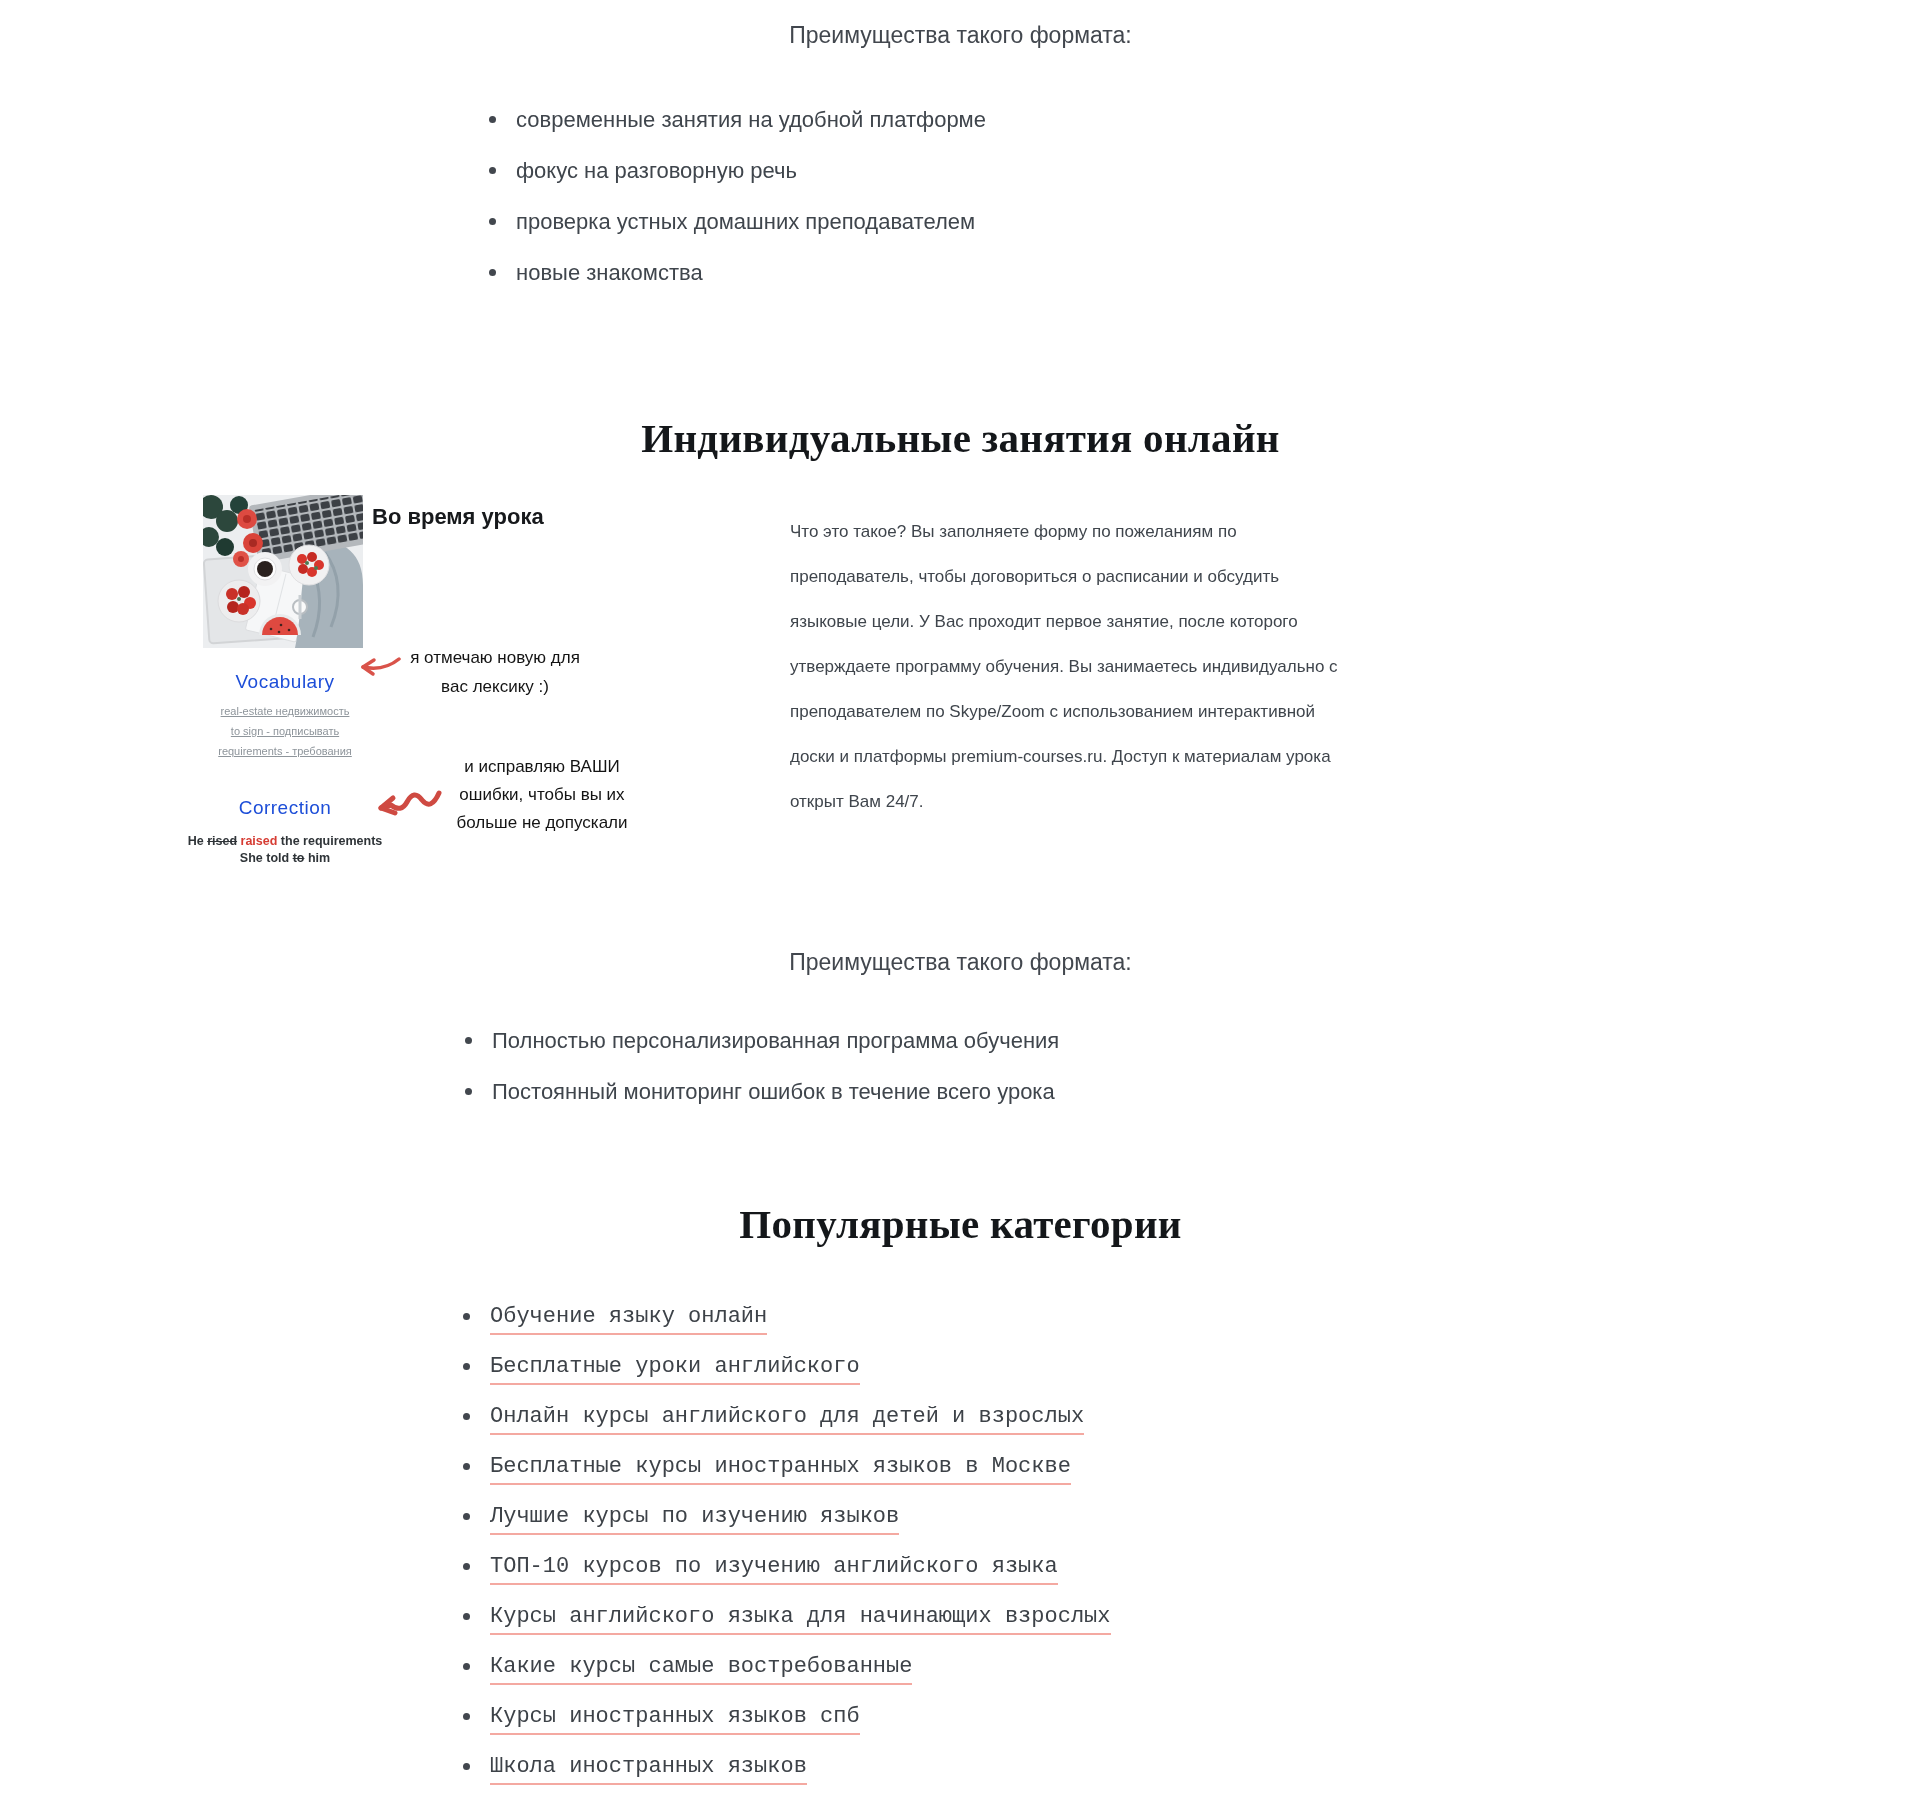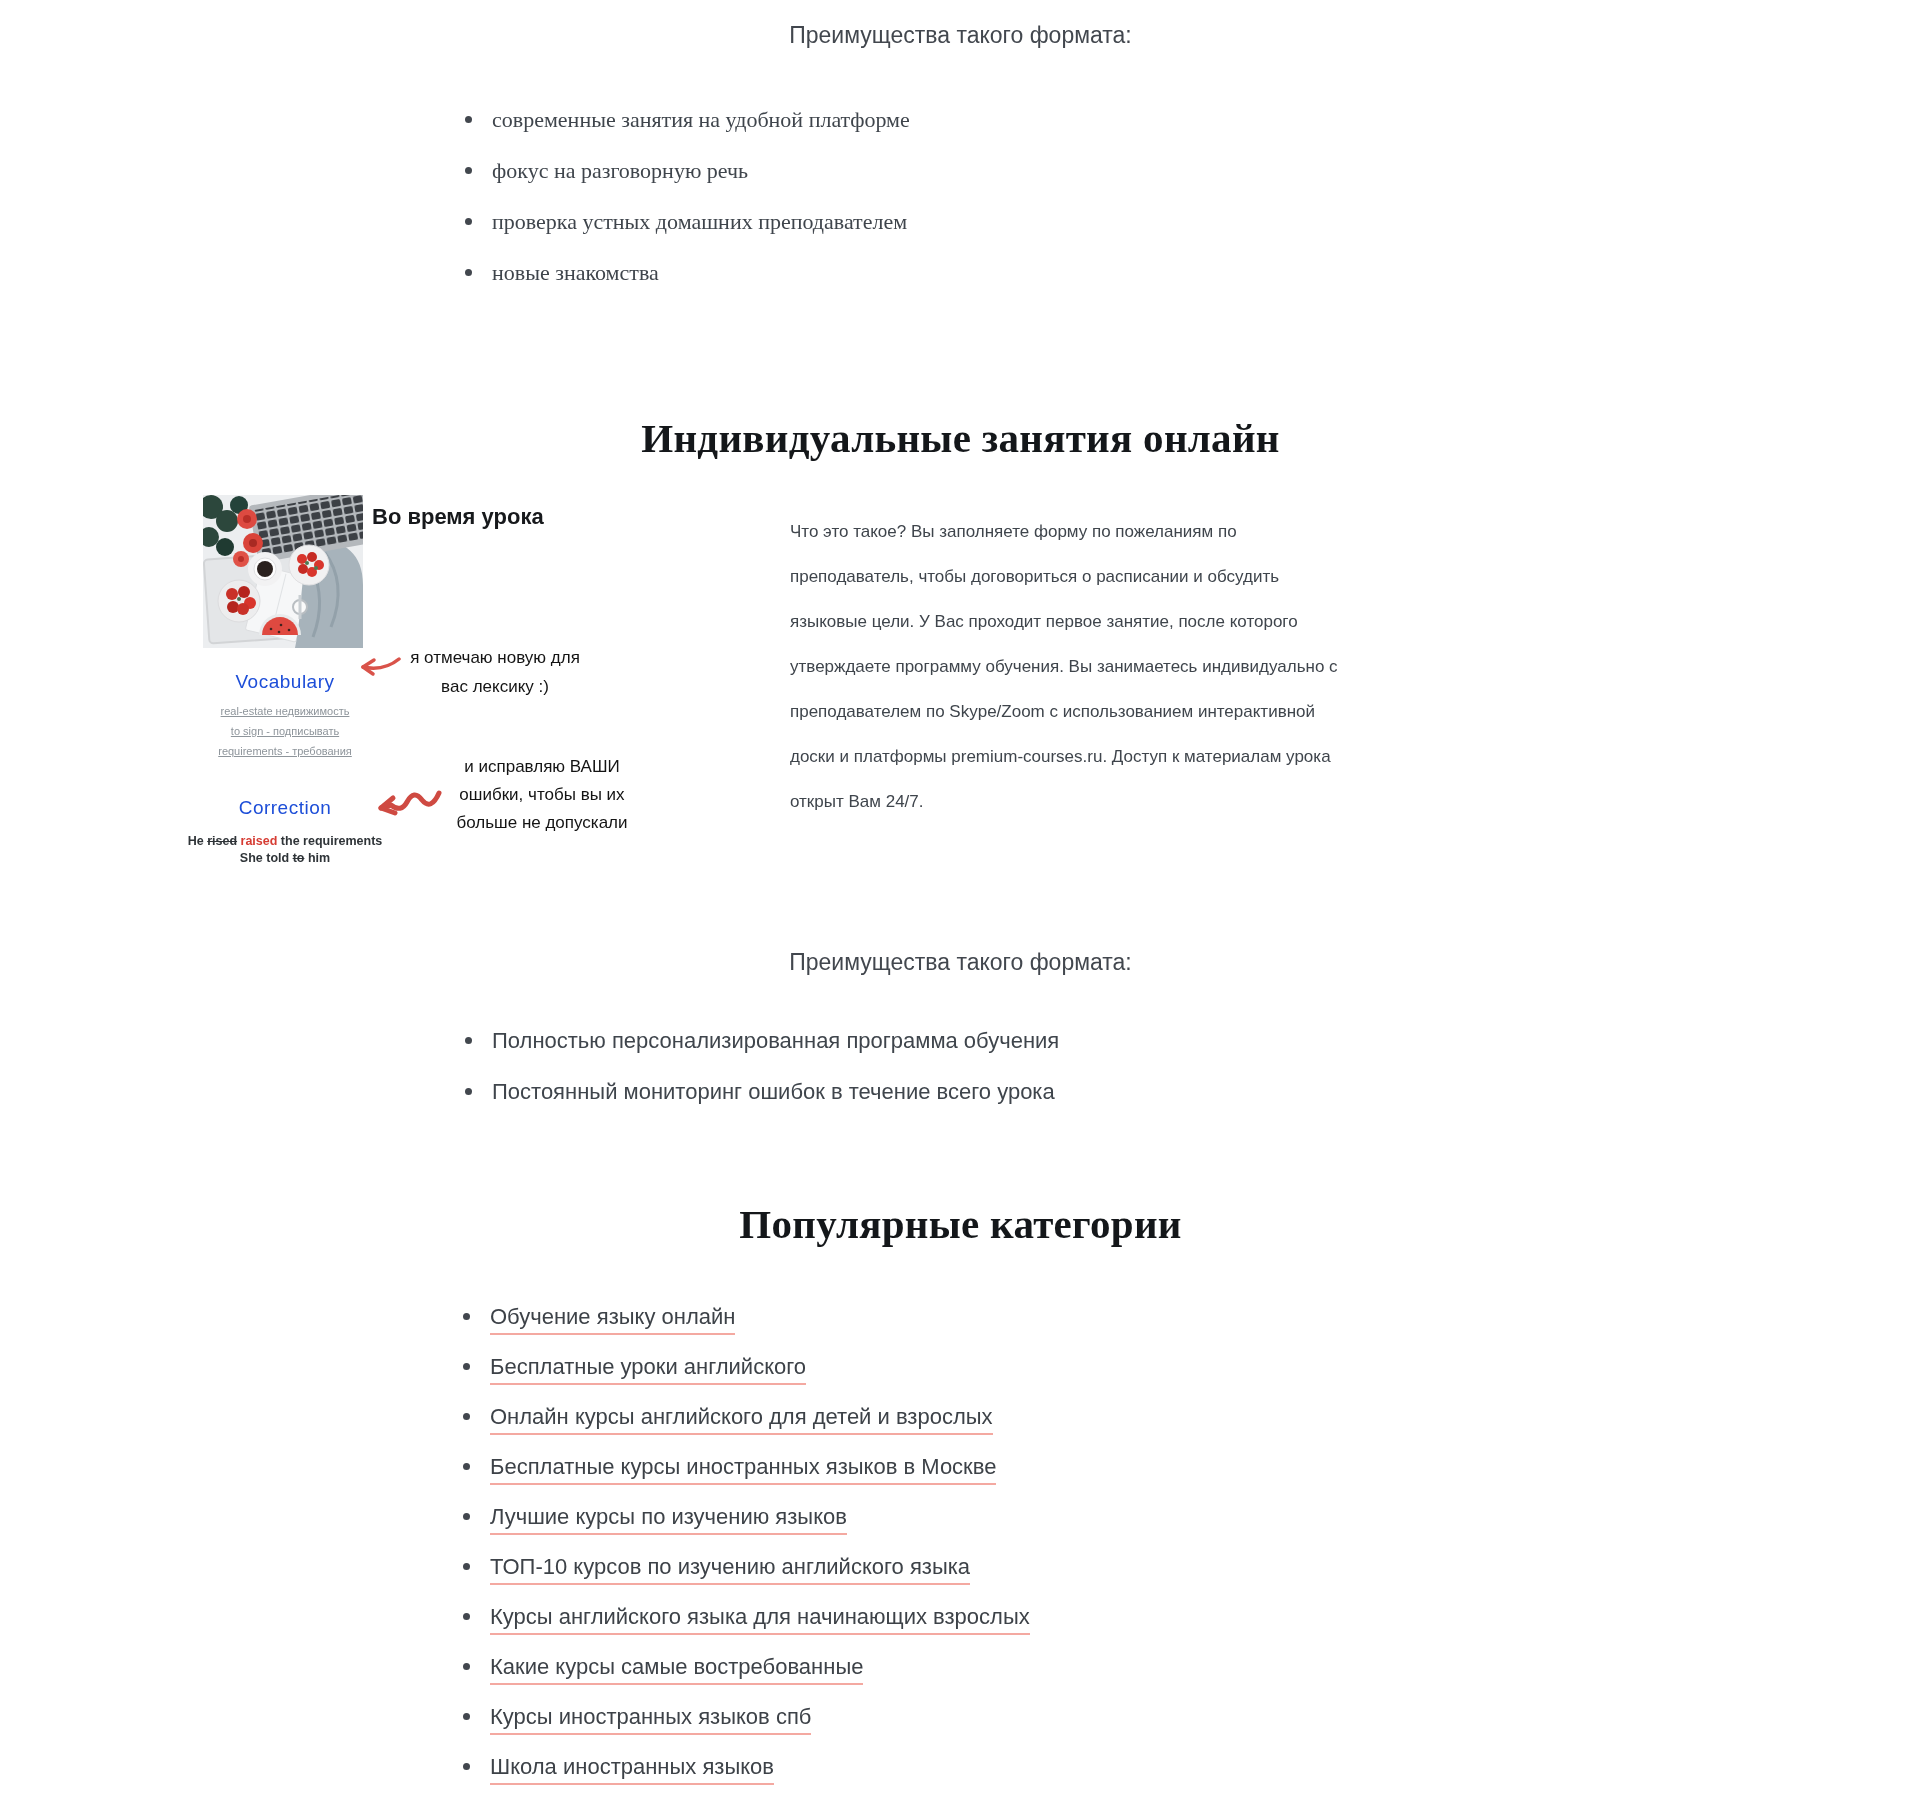--- a/index.html
+++ b/index.html
@@ -26,27 +26,27 @@
 
   ul.plain { list-style:none; margin:0; padding:0; position:absolute; }
   ul.plain li {
     position:relative; padding-left:30px;
     font-size:22px; line-height:24px; color:#3f454c;
   }
   ul.plain li::before {
     content:""; position:absolute; left:3px; top:8px;
     width:7px; height:7px; border-radius:50%; background:#42474e;
   }
-  #intro-list { top:108px; left:462px;font-family:Liberation Serif, serif; }
+  #intro-list { top:108px; left:486px; }
   #intro-list li { margin-bottom:27px; }
   #benefits-list { top:1029px; left:462px; }
   #benefits-list li { margin-bottom:27px; }
 
   #links-list { top:1305px; left:460px; }
-  #links-list li { margin-bottom:26px; }
+  #links-list li { margin-bottom:26px;font-family:Liberation Mono, monospace; }
   #links-list a {
     color:#3d4248; text-decoration:none;
     border-bottom:2px solid #f4a9a1; padding-bottom:4px;
     cursor:pointer;
   }
 
   
   #media { position:absolute; top:495px; left:160px; width:1600px; height:392px; }
   #figure { position:absolute; left:0; top:0; width:510px; height:392px; }
   #photo  { position:absolute; left:43px; top:0; width:160px; height:153px; }

